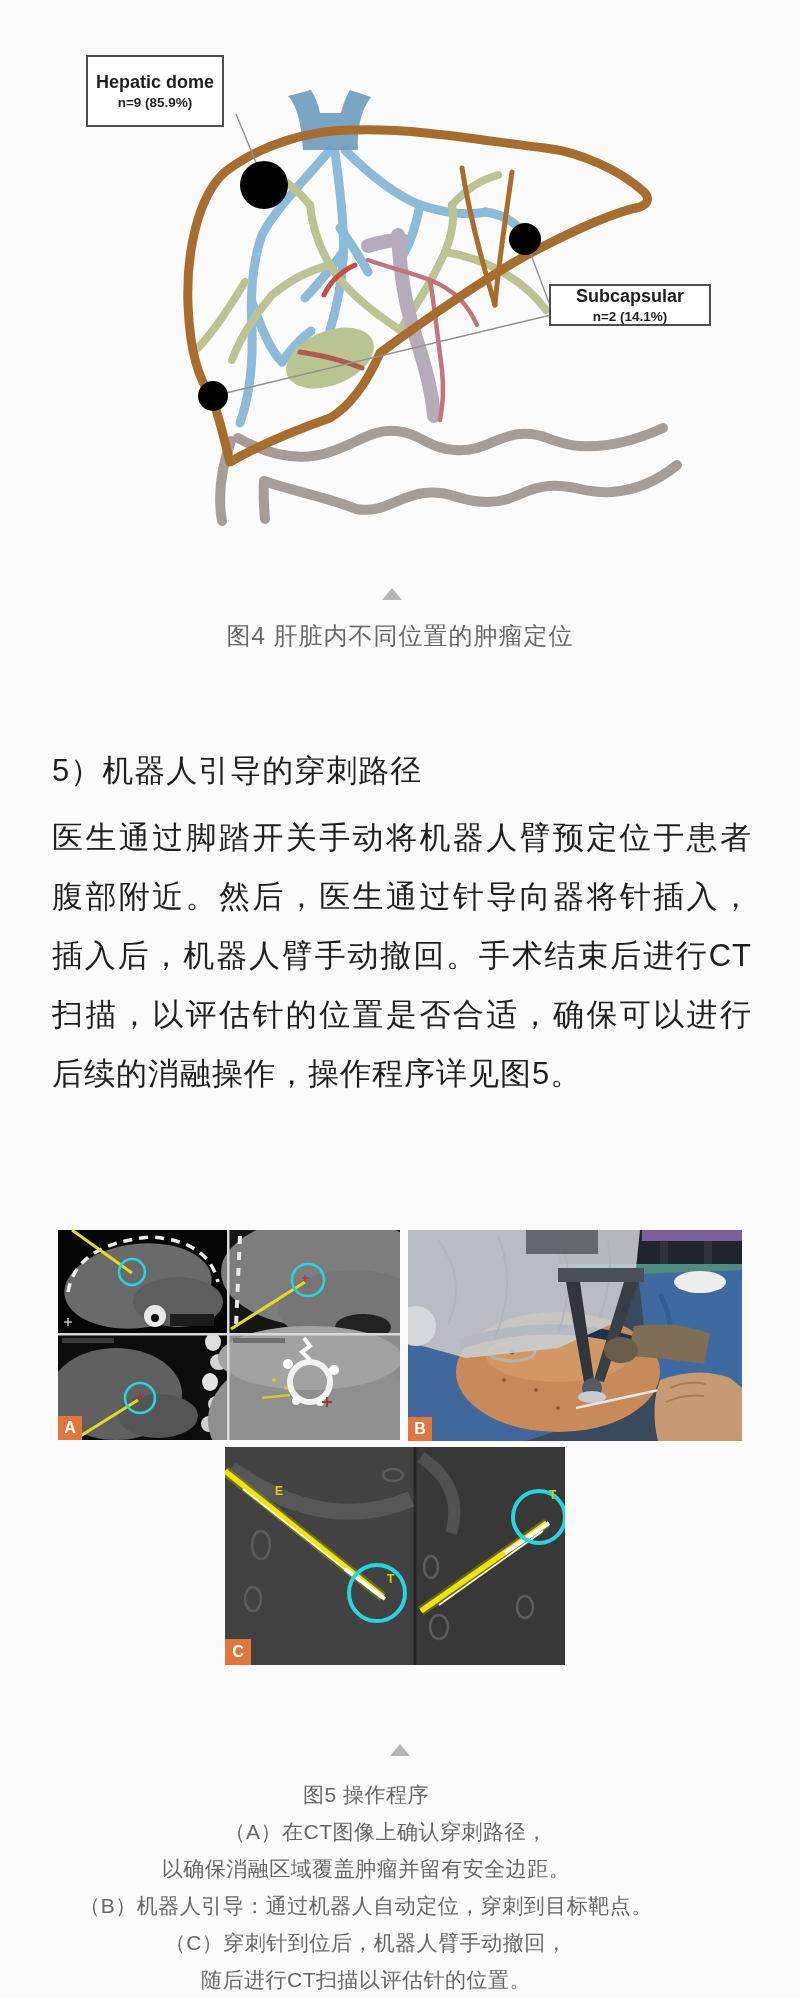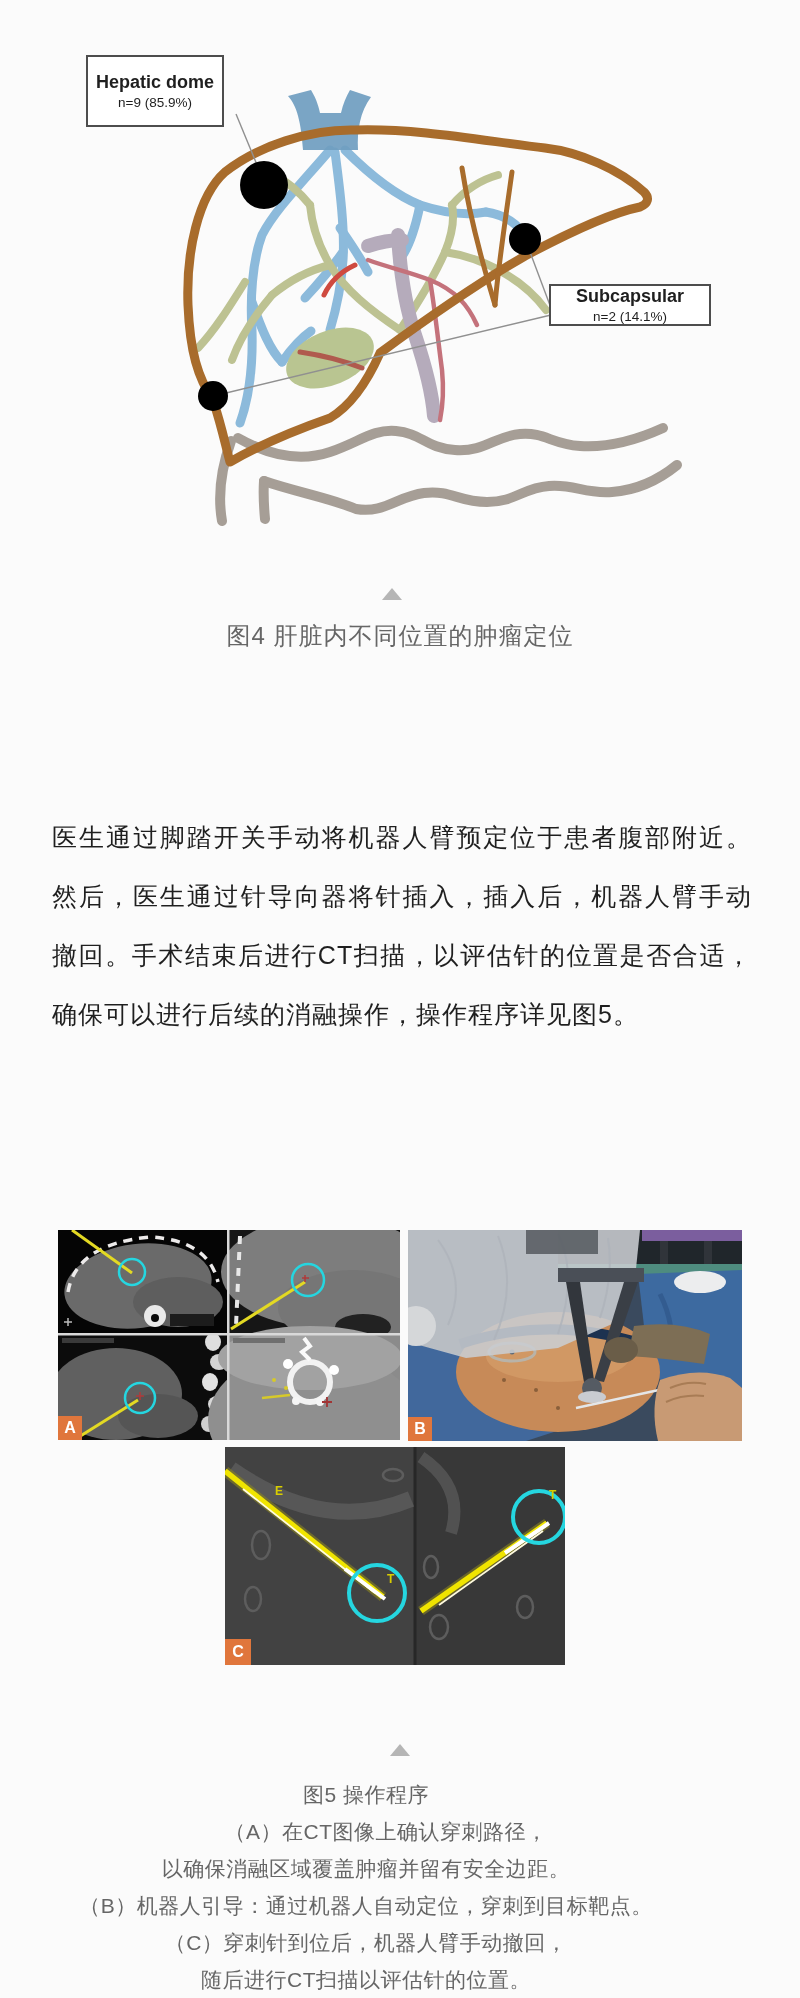--- a/index.html
+++ b/index.html
@@ -4,30 +4,30 @@
 <style>
   html,body{margin:0;padding:0;background:#ffffff;}
   .page{position:relative;width:800px;height:1998px;background:#fbfbfb;overflow:hidden;
         font-family:"Liberation Sans","DejaVu Sans",sans-serif;color:#222;}
   .abs{position:absolute;}
   
   .anno-box{position:absolute;background:#ffffff;border:2px solid #4d4d4d;
             display:flex;flex-direction:column;align-items:center;justify-content:center;
             text-align:center;box-sizing:border-box;}
   .anno-title{font-size:18px;font-weight:600;color:#1f1f1f;line-height:24px;}
-  .anno-count{font-size:13.5px;font-weight:400;color:#1f1f1f;line-height:18px;}
+  .anno-count{font-size:13.5px;font-weight:700;color:#1f1f1f;line-height:18px;}
   
   .tri-up{width:0;height:0;border-left:10px solid transparent;border-right:10px solid transparent;
           border-bottom:12px solid #b5b5b5;}
   .fig-caption{position:absolute;left:0;width:800px;text-align:center;color:#666;
                font-size:24px;letter-spacing:1px;}
   
   .heading{position:absolute;left:52px;width:710px;font-size:31px;font-weight:500;
            color:#1f1f1f;line-height:42px;letter-spacing:1px;}
-  .body-par{position:absolute;left:52px;width:700px;font-size:25px;font-weight:400;
+  .body-par{position:absolute;left:52px;width:700px;font-size:31px;font-weight:400;
             color:#1f1f1f;line-height:59px;letter-spacing:1px;text-align:justify;
             text-justify:inter-character;}
   
   .panel{position:absolute;overflow:hidden;}
   .panel-label{position:absolute;left:0;bottom:0;width:24px;height:24px;background:#e0763c;
                color:#fff;font-size:16px;font-weight:bold;display:flex;align-items:center;
                justify-content:center;font-family:"Liberation Sans",sans-serif;}
   
   .cap5-line{position:absolute;left:0;width:732px;text-align:center;color:#666;
              font-size:21px;line-height:37px;letter-spacing:0.5px;}
@@ -111,20 +111,21 @@
     <div class="anno-count">n=9 (85.9%)</div>
   </div>
   <div class="anno-box" style="left:549px;top:284px;width:162px;height:42px;">
     <div class="anno-title">Subcapsular</div>
     <div class="anno-count">n=2 (14.1%)</div>
   </div>
 
   <div class="abs tri-up" style="left:382px;top:588px;"></div>
   <div class="fig-caption" style="top:620px;">图4 肝脏内不同位置的肿瘤定位</div>
 
+  <div class="heading" style="top:750px;">5）机器人引导的穿刺路径</div>
   <div class="body-par" style="top:808px;">医生通过脚踏开关手动将机器人臂预定位于患者腹部附近。然后，医生通过针导向器将针插入，插入后，机器人臂手动撤回。手术结束后进行CT扫描，以评估针的位置是否合适，确保可以进行后续的消融操作，操作程序详见图5。</div>
 
   <div class="panel" style="left:58px;top:1230px;width:342px;height:210px;">
     <svg width="342" height="210" viewBox="0 0 342 210">
       <rect x="0" y="0" width="342" height="210" fill="#050505"></rect>
 
       <g>
         <ellipse cx="80" cy="56" rx="74" ry="42" fill="#6a6a6a" transform="rotate(-7 80 56)"></ellipse>
         <ellipse cx="120" cy="72" rx="45" ry="25" fill="#5e5e5e"></ellipse>
         <path d="M10 62 Q18 14 92 7 Q150 10 160 52" stroke="#eceaea" stroke-width="3.5" fill="none" stroke-dasharray="9 7"></path>

